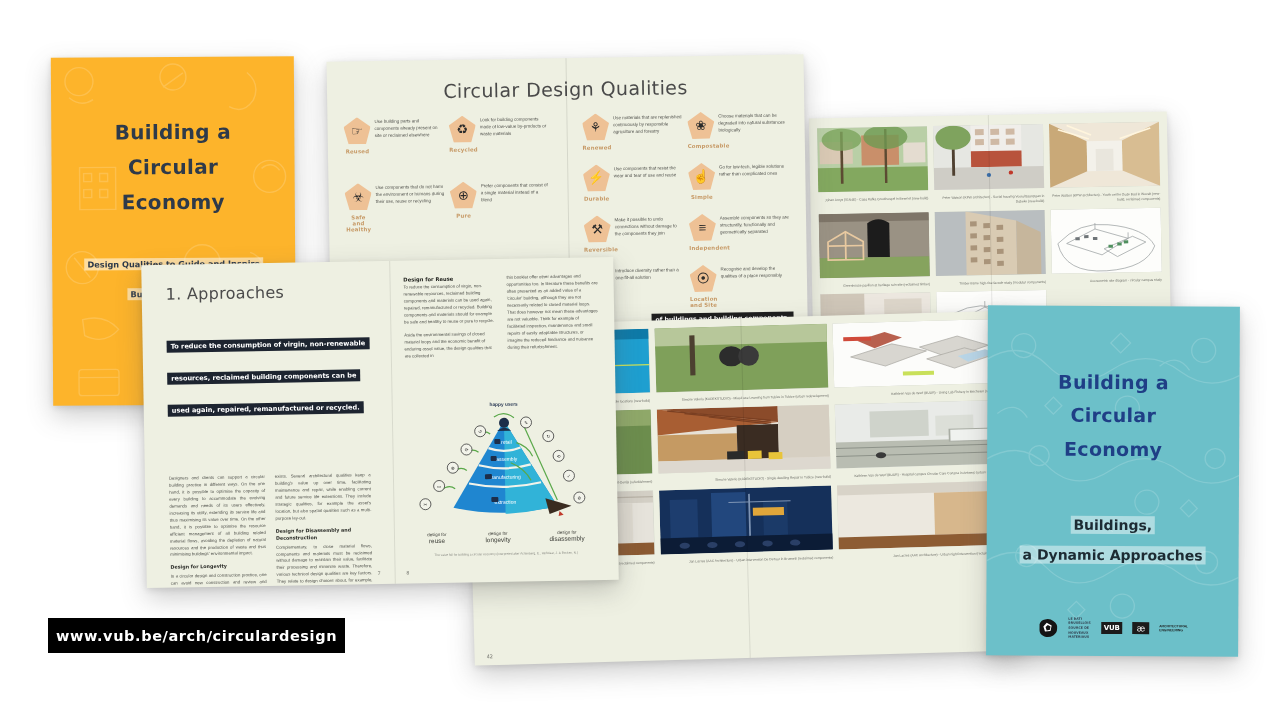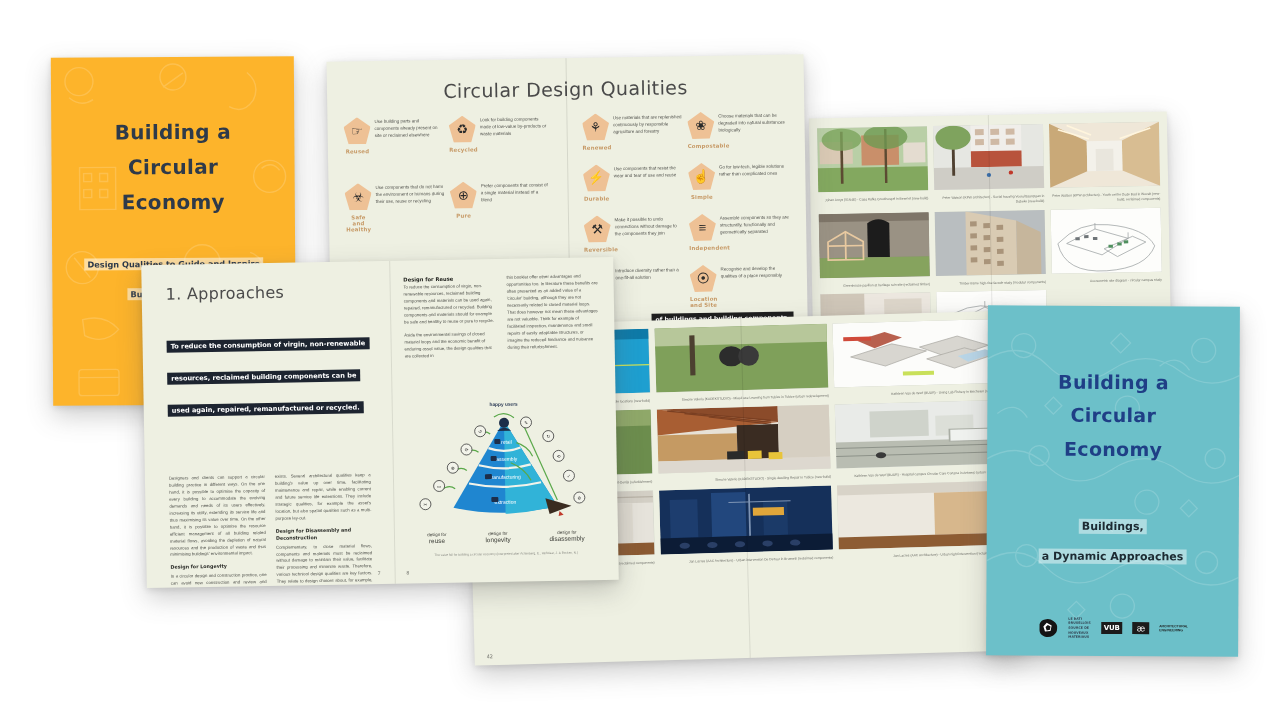--- a/index.html
+++ b/index.html
@@ -69,21 +69,21 @@
   .ae-txt { font-size:3.4px; line-height:1.4; color:#1b1b1b; font-weight:700; }
 
   
   #cover-teal {
     left: 987px; top: 306px; width: 252px; height: 350px;
     background: #6cc0c9;
     transform: rotate(0.3deg);
     z-index: 9;
   }
   #cover-teal .cover-title { color: #1f3f86; top: 60px; font-size: 19px; }
-  #cover-teal .cover-sub span { background: rgba(255,255,255,.45); color:#1d2b33; font-size: 11px; }
+  #cover-teal .cover-sub span { background: rgba(255,255,255,.45); color:#1d2b33; font-size: 14px; }
   #cover-teal .cover-sub { top: 204px; }
 
   
   #cdq {
     left: 329px; top: 58px; width: 477px; height: 320px;
     transform: rotate(-0.9deg);
     z-index: 4;
   }
   .cdq-title {
     text-align: center; margin-top: 20px;
@@ -810,14 +810,17 @@
             <div class="a">design for</div>
             <div class="b">disassembly</div>
           </div>
         </div>
         <div class="cone-cap">The value fall for building a circular economy (interpreted after Achterberg, E., Hinfelaar, J. &amp; Bocken, N.)</div>
       </div>
       <div class="rp-num">8</div>
     </div>
   </div>
 
+  <div id="url-banner">
+    <span>www.vub.be/arch/circulardesign</span>
+  </div>
 
 </div>
 
 </body></html>

